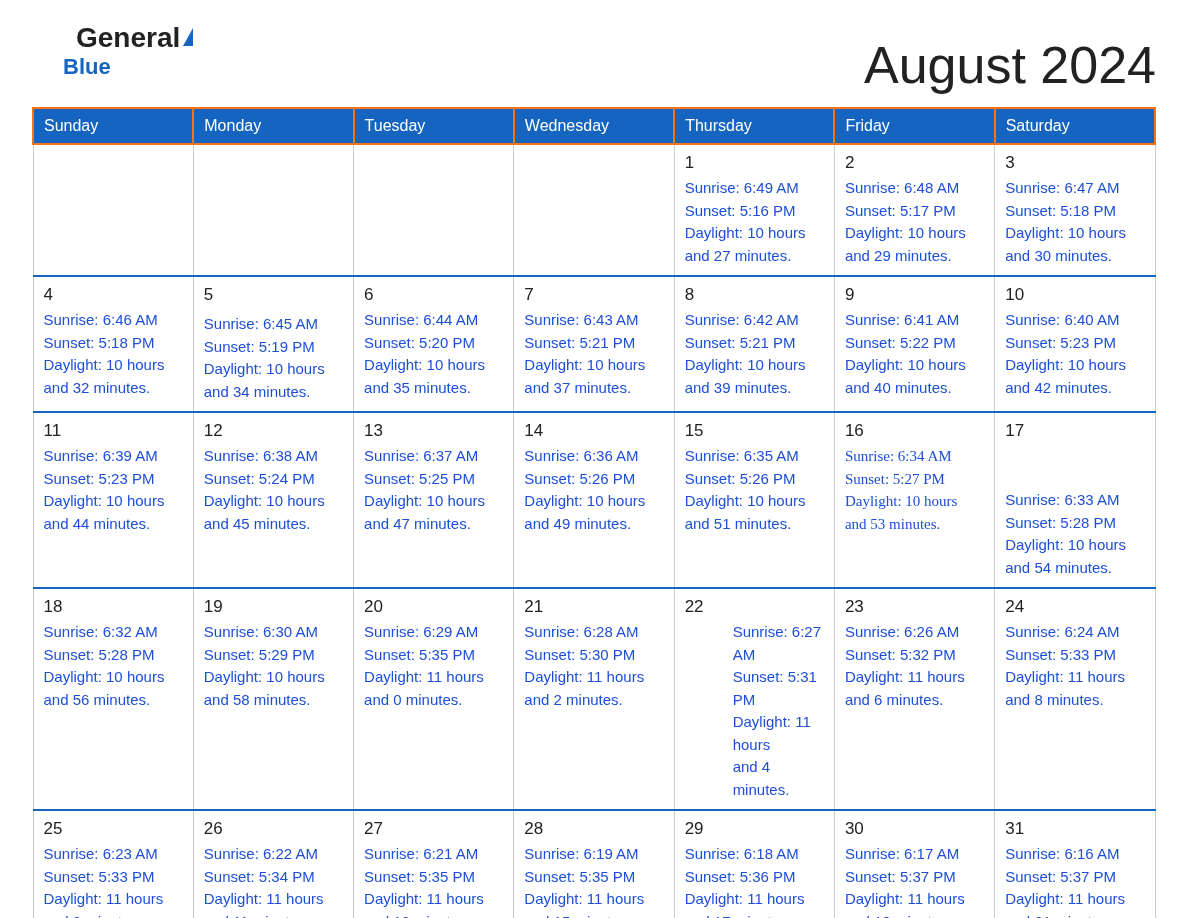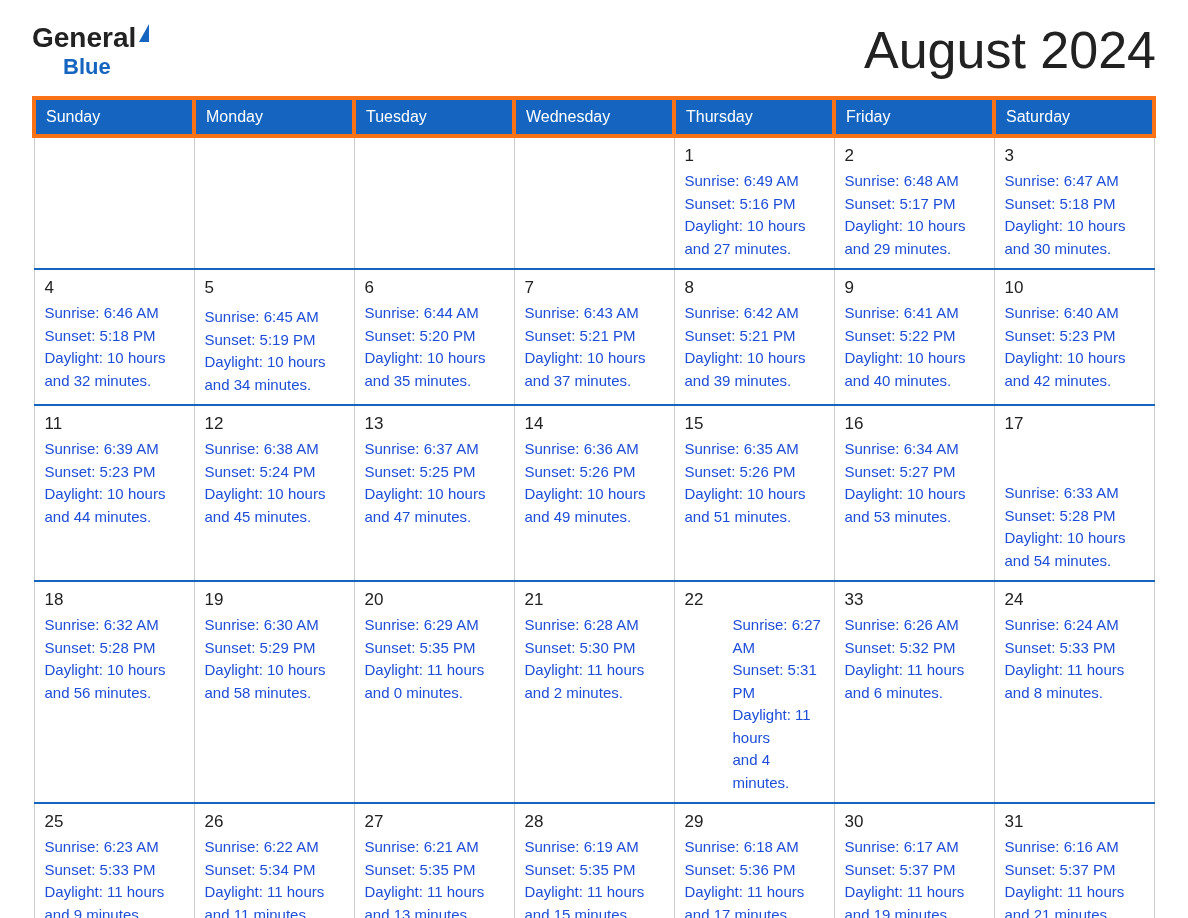--- a/index.html
+++ b/index.html
@@ -30,20 +30,21 @@
     }
     .logo-blue {
       color: #1565c0;
       font-size: 22px;
       font-weight: bold;
       margin-top: 2px;
       margin-left: 31px;
     }
     .title-area {
       text-align: left;
+      margin-top: 15px;
     }
     .month-title {
       font-size: 52px;
       font-weight: 300;
       color: #222;
       line-height: 1;
     }
     .location-title {
       font-size: 22px;
       color: #222;
@@ -55,21 +56,21 @@
       border-collapse: collapse;
       margin-top: 16px;
     }
     .calendar th {
       background-color: #1565c0;
       color: #fff;
       font-size: 16px;
       font-weight: normal;
       padding: 8px 10px;
       text-align: left;
-      border: 4px solid #f97316;
+      border: 2px solid #f97316;
     }
     .calendar td {
       border: 1px solid #ccc;
       vertical-align: top;
       padding: 8px 10px;
       width: 14.28%;
       min-height: 110px;
       font-size: 13px;
       color: #222;
     }
@@ -89,21 +90,21 @@
     }
     .week-row td {
       border-top: 2px solid #1565c0;
     }
   </style>
 </head>
 <body>
 
 <div class="header-area">
   <div class="logo">
-    <div style="display:flex;align-items:flex-start;">
+    <div style="display:flex;align-items:center;margin-left:44px;">
       <span class="logo-text">General</span>
       <span style="display:inline-block;margin-left:3px;width:0;height:0;border-left:10px solid transparent;border-right:0px solid transparent;border-bottom:18px solid #1565c0;vertical-align:middle;margin-bottom:2px;"></span>
     </div>
     <div class="logo-blue">Blue</div>
   </div>
   <div class="title-area">
     <div class="month-title">August 2024</div>
   </div>
 </div>
 
@@ -229,21 +230,21 @@
         </td>
         <td>
           <span class="day-number">15</span>
           <div class="day-info" style="white-space: pre-line;">Sunrise: 6:35 AM
 Sunset: 5:26 PM
 Daylight: 10 hours
 and 51 minutes.</div>
         </td>
         <td>
           <span class="day-number">16</span>
-          <div class="day-info" style="white-space: pre-line;">Sunrise: 6:34 AM
+          <div class="day-info" style="white-space: pre-line; font-family: Liberation Serif, serif;">Sunrise: 6:34 AM
 Sunset: 5:27 PM
 Daylight: 10 hours
 and 53 minutes.</div>
         </td>
         <td>
           <span class="day-number">17</span>
           <div class="day-info" style="white-space: pre-line; margin-top: 48px;">Sunrise: 6:33 AM
 Sunset: 5:28 PM
 Daylight: 10 hours
 and 54 minutes.</div>
@@ -279,21 +280,21 @@
 and 2 minutes.</div>
         </td>
         <td>
           <span class="day-number">22</span>
           <div class="day-info" style="white-space: pre-line; margin-left: 48px;">Sunrise: 6:27 AM
 Sunset: 5:31 PM
 Daylight: 11 hours
 and 4 minutes.</div>
         </td>
         <td>
-          <span class="day-number">33</span>
+          <span class="day-number">23</span>
           <div class="day-info" style="white-space: pre-line;">Sunrise: 6:26 AM
 Sunset: 5:32 PM
 Daylight: 11 hours
 and 6 minutes.</div>
         </td>
         <td>
           <span class="day-number">24</span>
           <div class="day-info" style="white-space: pre-line;">Sunrise: 6:24 AM
 Sunset: 5:33 PM
 Daylight: 11 hours

